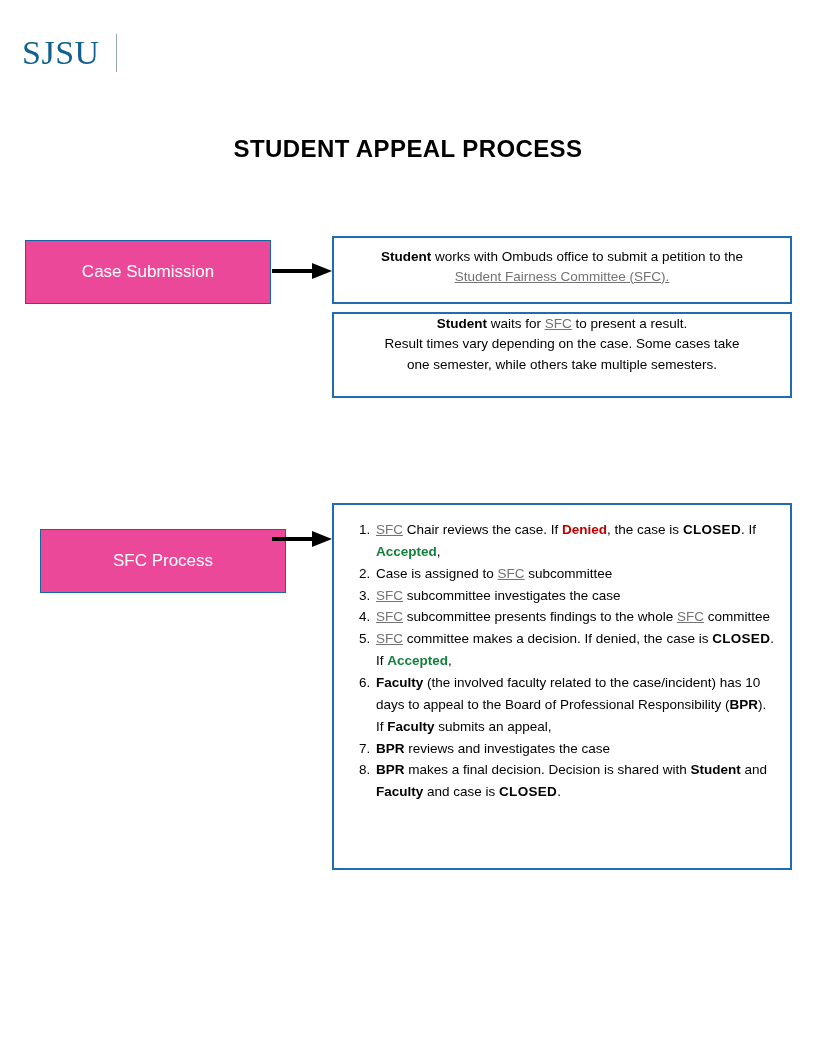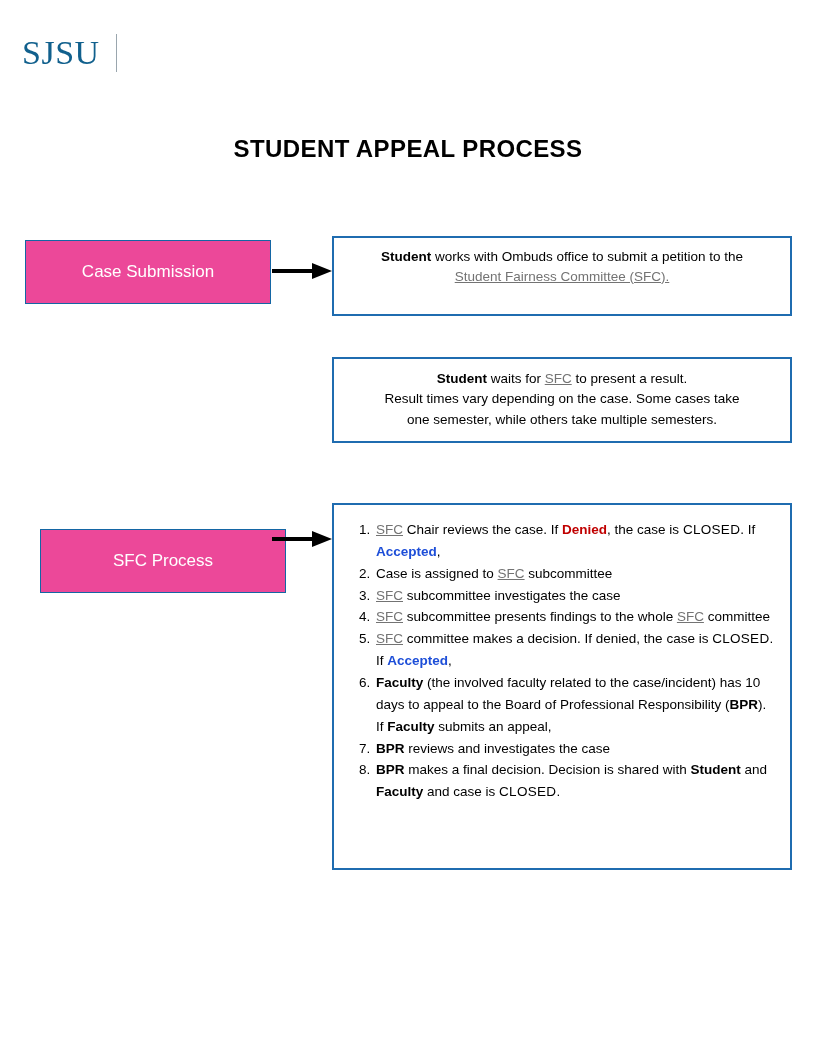--- a/index.html
+++ b/index.html
@@ -84,33 +84,32 @@
   #arrow-sfc        { left: 272px; top: 530px; }
 
   
   .content-box {
     position: absolute;
     border: 2px solid #1f6cb0;
     background: #ffffff;
     box-sizing: border-box;
   }
   #box-submission {
-    left: 332px; top: 236px; width: 460px; height: 80px;
+    left: 332px; top: 236px; width: 460px; height: 68px;
     padding: 9px 10px 0 10px;
     text-align: center;
     font-size: 13.5px;
     line-height: 1.45;
   }
   #box-wait {
     left: 332px; top: 312px; width: 460px; height: 86px;
-    padding: 10px 14px 0 14px;
+    padding: 0 14px 0 14px;
     text-align: center;
     font-size: 13.5px;
     line-height: 1.5;
-    margin-top: 45px;
   }
   #box-sfc {
     left: 332px; top: 503px; width: 460px; height: 367px;
     padding: 14px 14px 0 10px;
     font-size: 13.5px;
   }
 
   ol.steps {
     margin: 0;
     padding-left: 30px;
@@ -120,22 +119,22 @@
     margin: 0;
     padding-left: 2px;
   }
 
   .b { font-weight: bold; }
   .link {
     color: #737373;
     text-align: right;
   }
   .denied { color: #c00000; font-weight: bold; }
-  .accepted { color: #1d4ed8; font-weight: bold; }
-  .closed { font-weight: normal; letter-spacing: 0.3px; }
+  .accepted { color: #15803d; font-weight: bold; }
+  .closed { font-weight: bold; letter-spacing: 0.3px; }
 </style>
 </head>
 <body>
 
 <div class="logo-block">
   <div class="logo-sjsu">SJSU</div>
   <div class="logo-divider"></div>
 </div>
 
 <div class="page-title">STUDENT APPEAL PROCESS</div>

